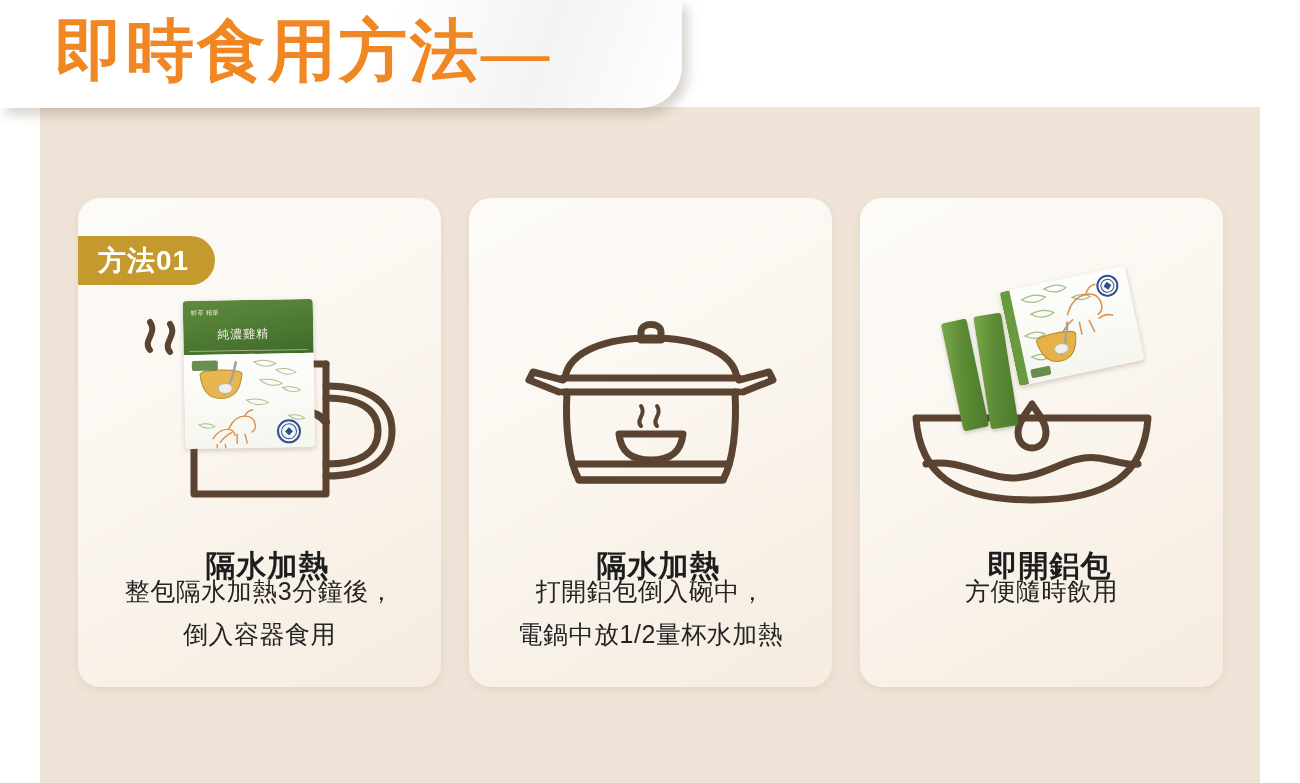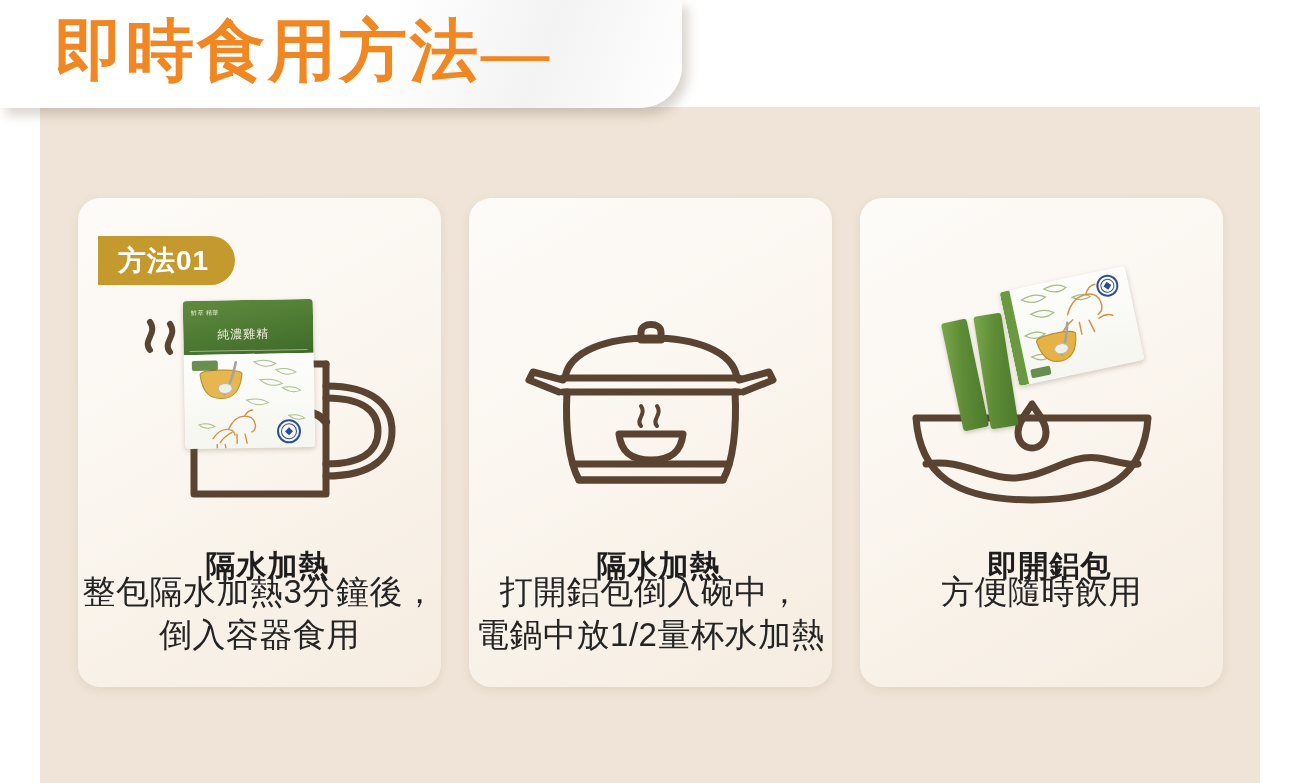--- a/index.html
+++ b/index.html
@@ -82,21 +82,20 @@
     align-items: center;
     background: #c49a2e;
     border-top-right-radius: 28px;
     border-bottom-right-radius: 28px;
     color: #ffffff;
     font-size: 28px;
     font-weight: bold;
     letter-spacing: 1px;
     box-sizing: border-box;
     line-height: 1;
-    margin-left: 20px;
   }
   .illus {
     position: absolute;
     left: 0;
     top: 96px;
     width: 363px;
     height: 216px;
   }
   .illus svg { display: block; }
   .card-heading {
@@ -110,21 +109,21 @@
     color: #1d1d1d;
     letter-spacing: 1px;
     margin-top: 26px;
   }
   .card-desc {
     position: absolute;
     left: 0;
     top: 372px;
     width: 363px;
     text-align: center;
-    font-size: 33px;
+    font-size: 25px;
     color: #242424;
     line-height: 43px;
     letter-spacing: 0.5px;
   }
   .card-desc span { display: block; }
 
   
   .pouch-wrap { position: absolute; }
   .pouch {
     position: relative;

